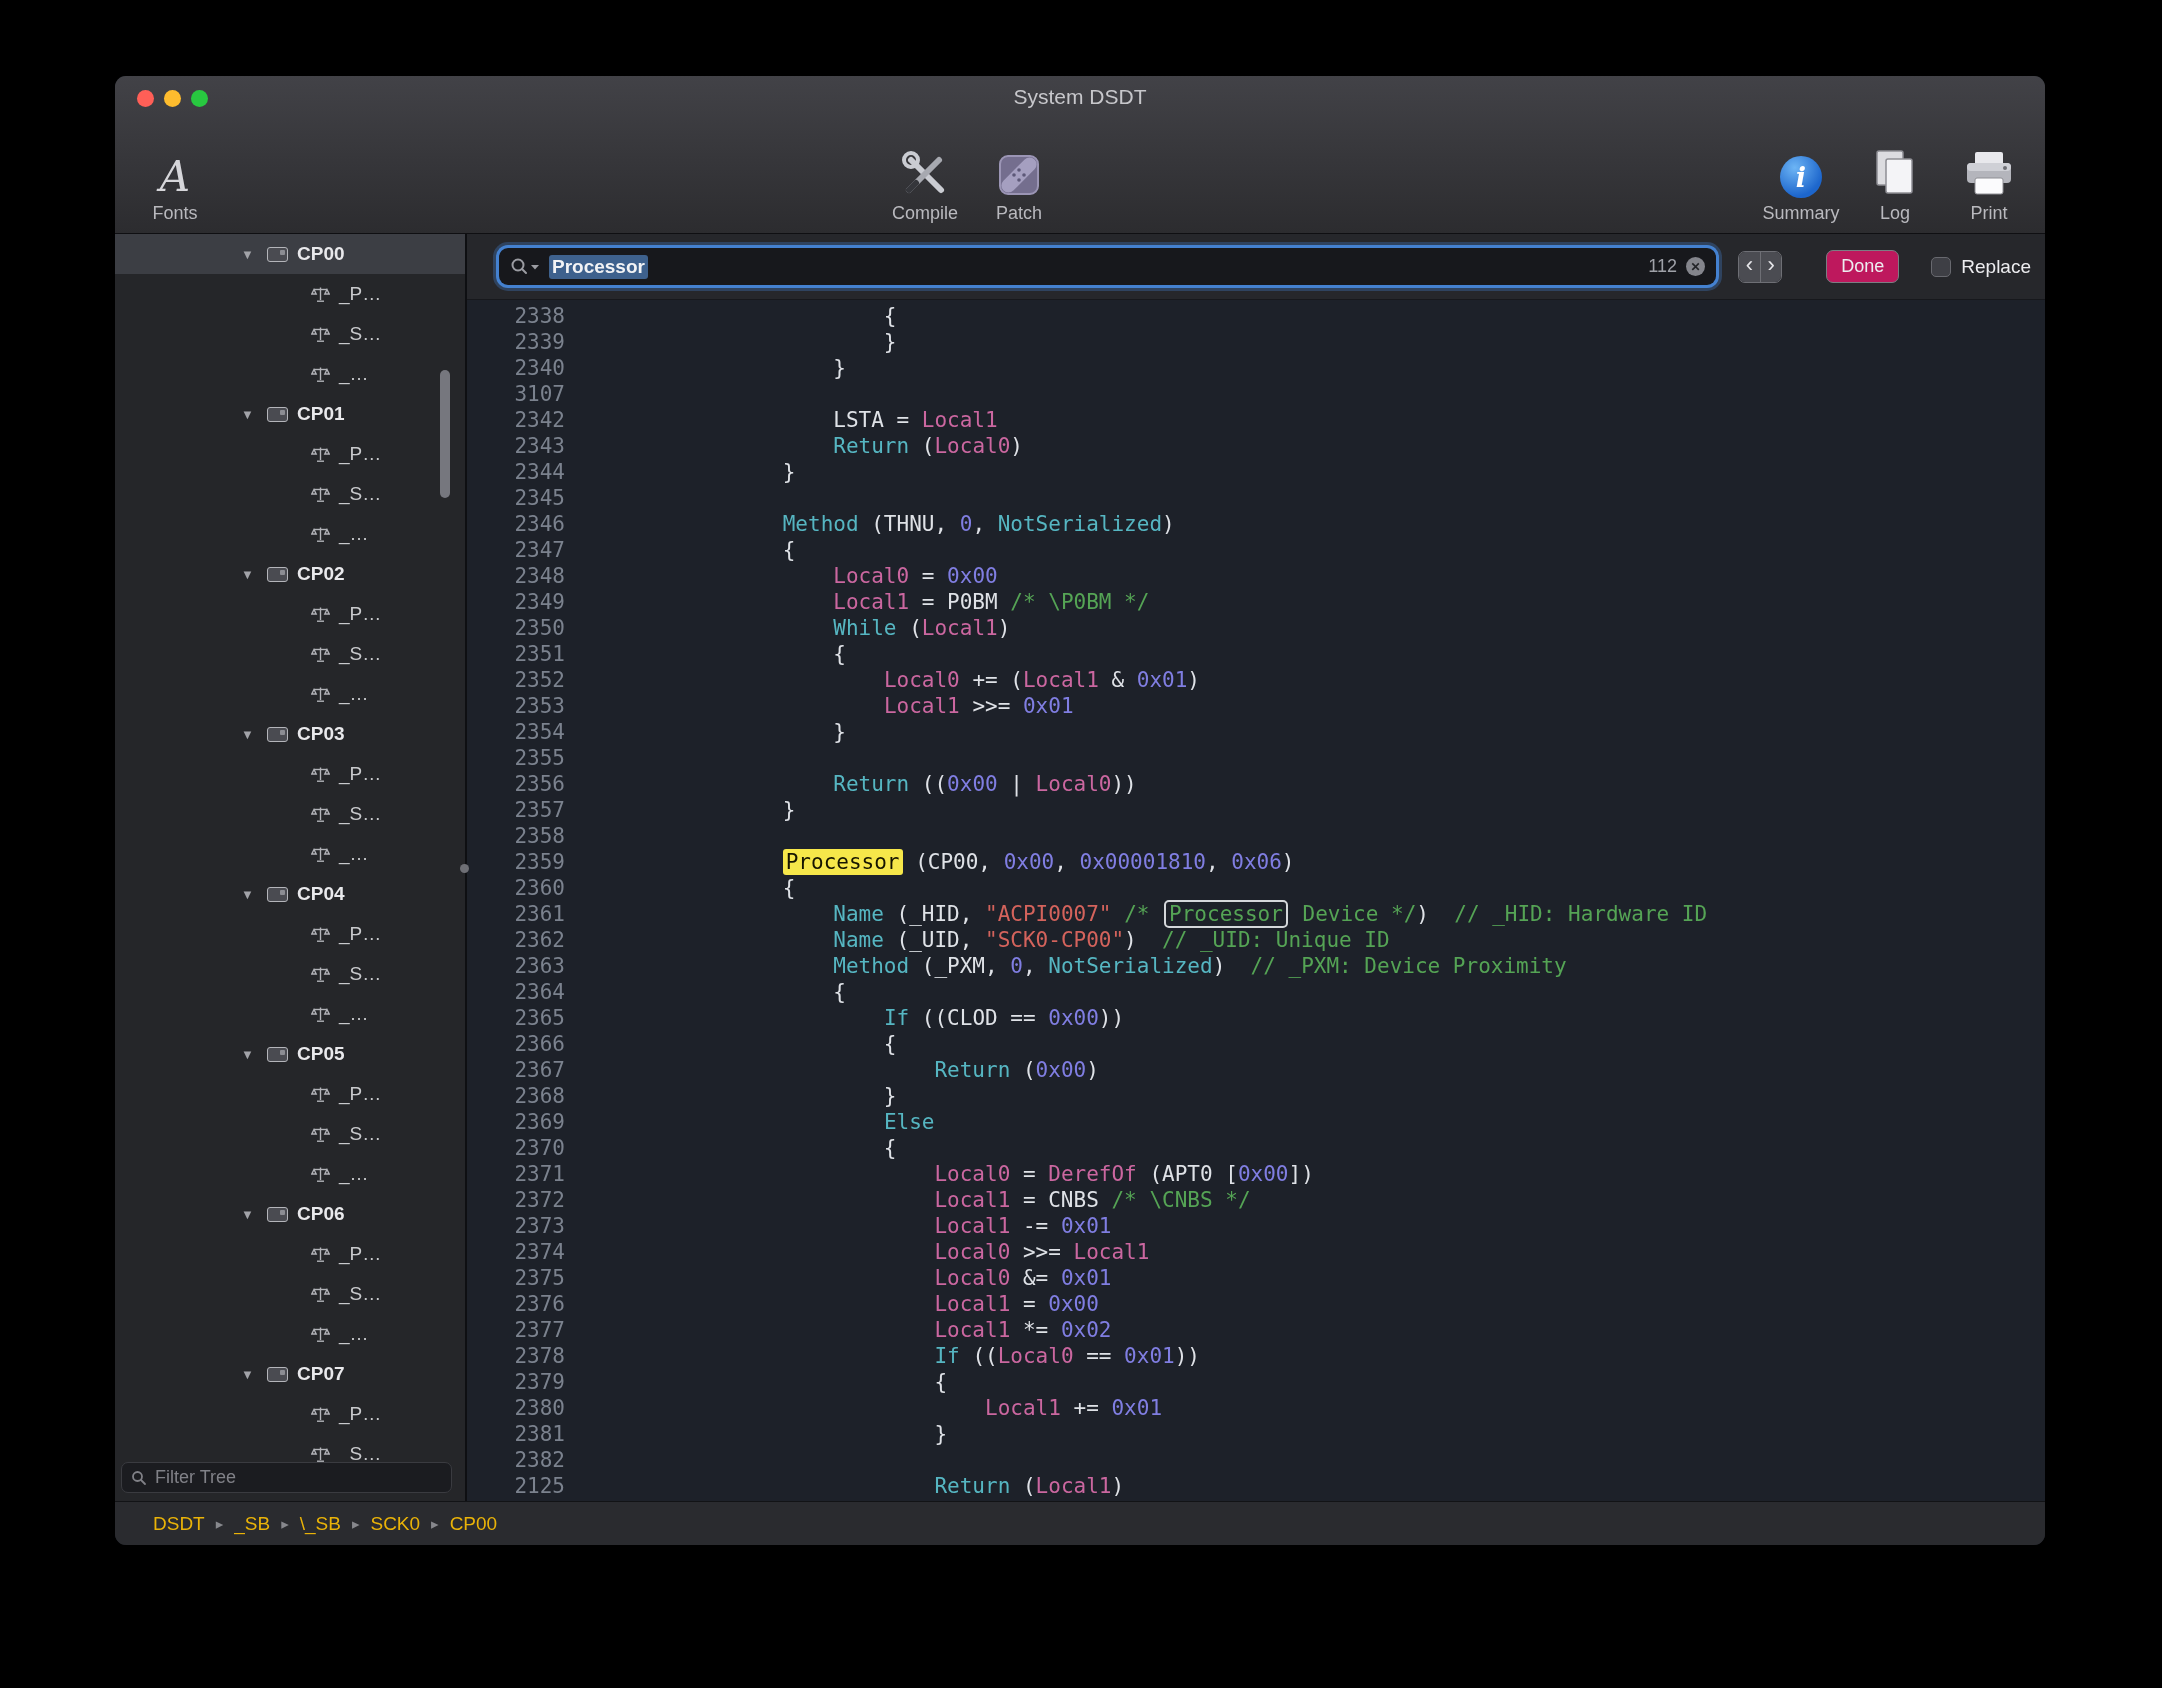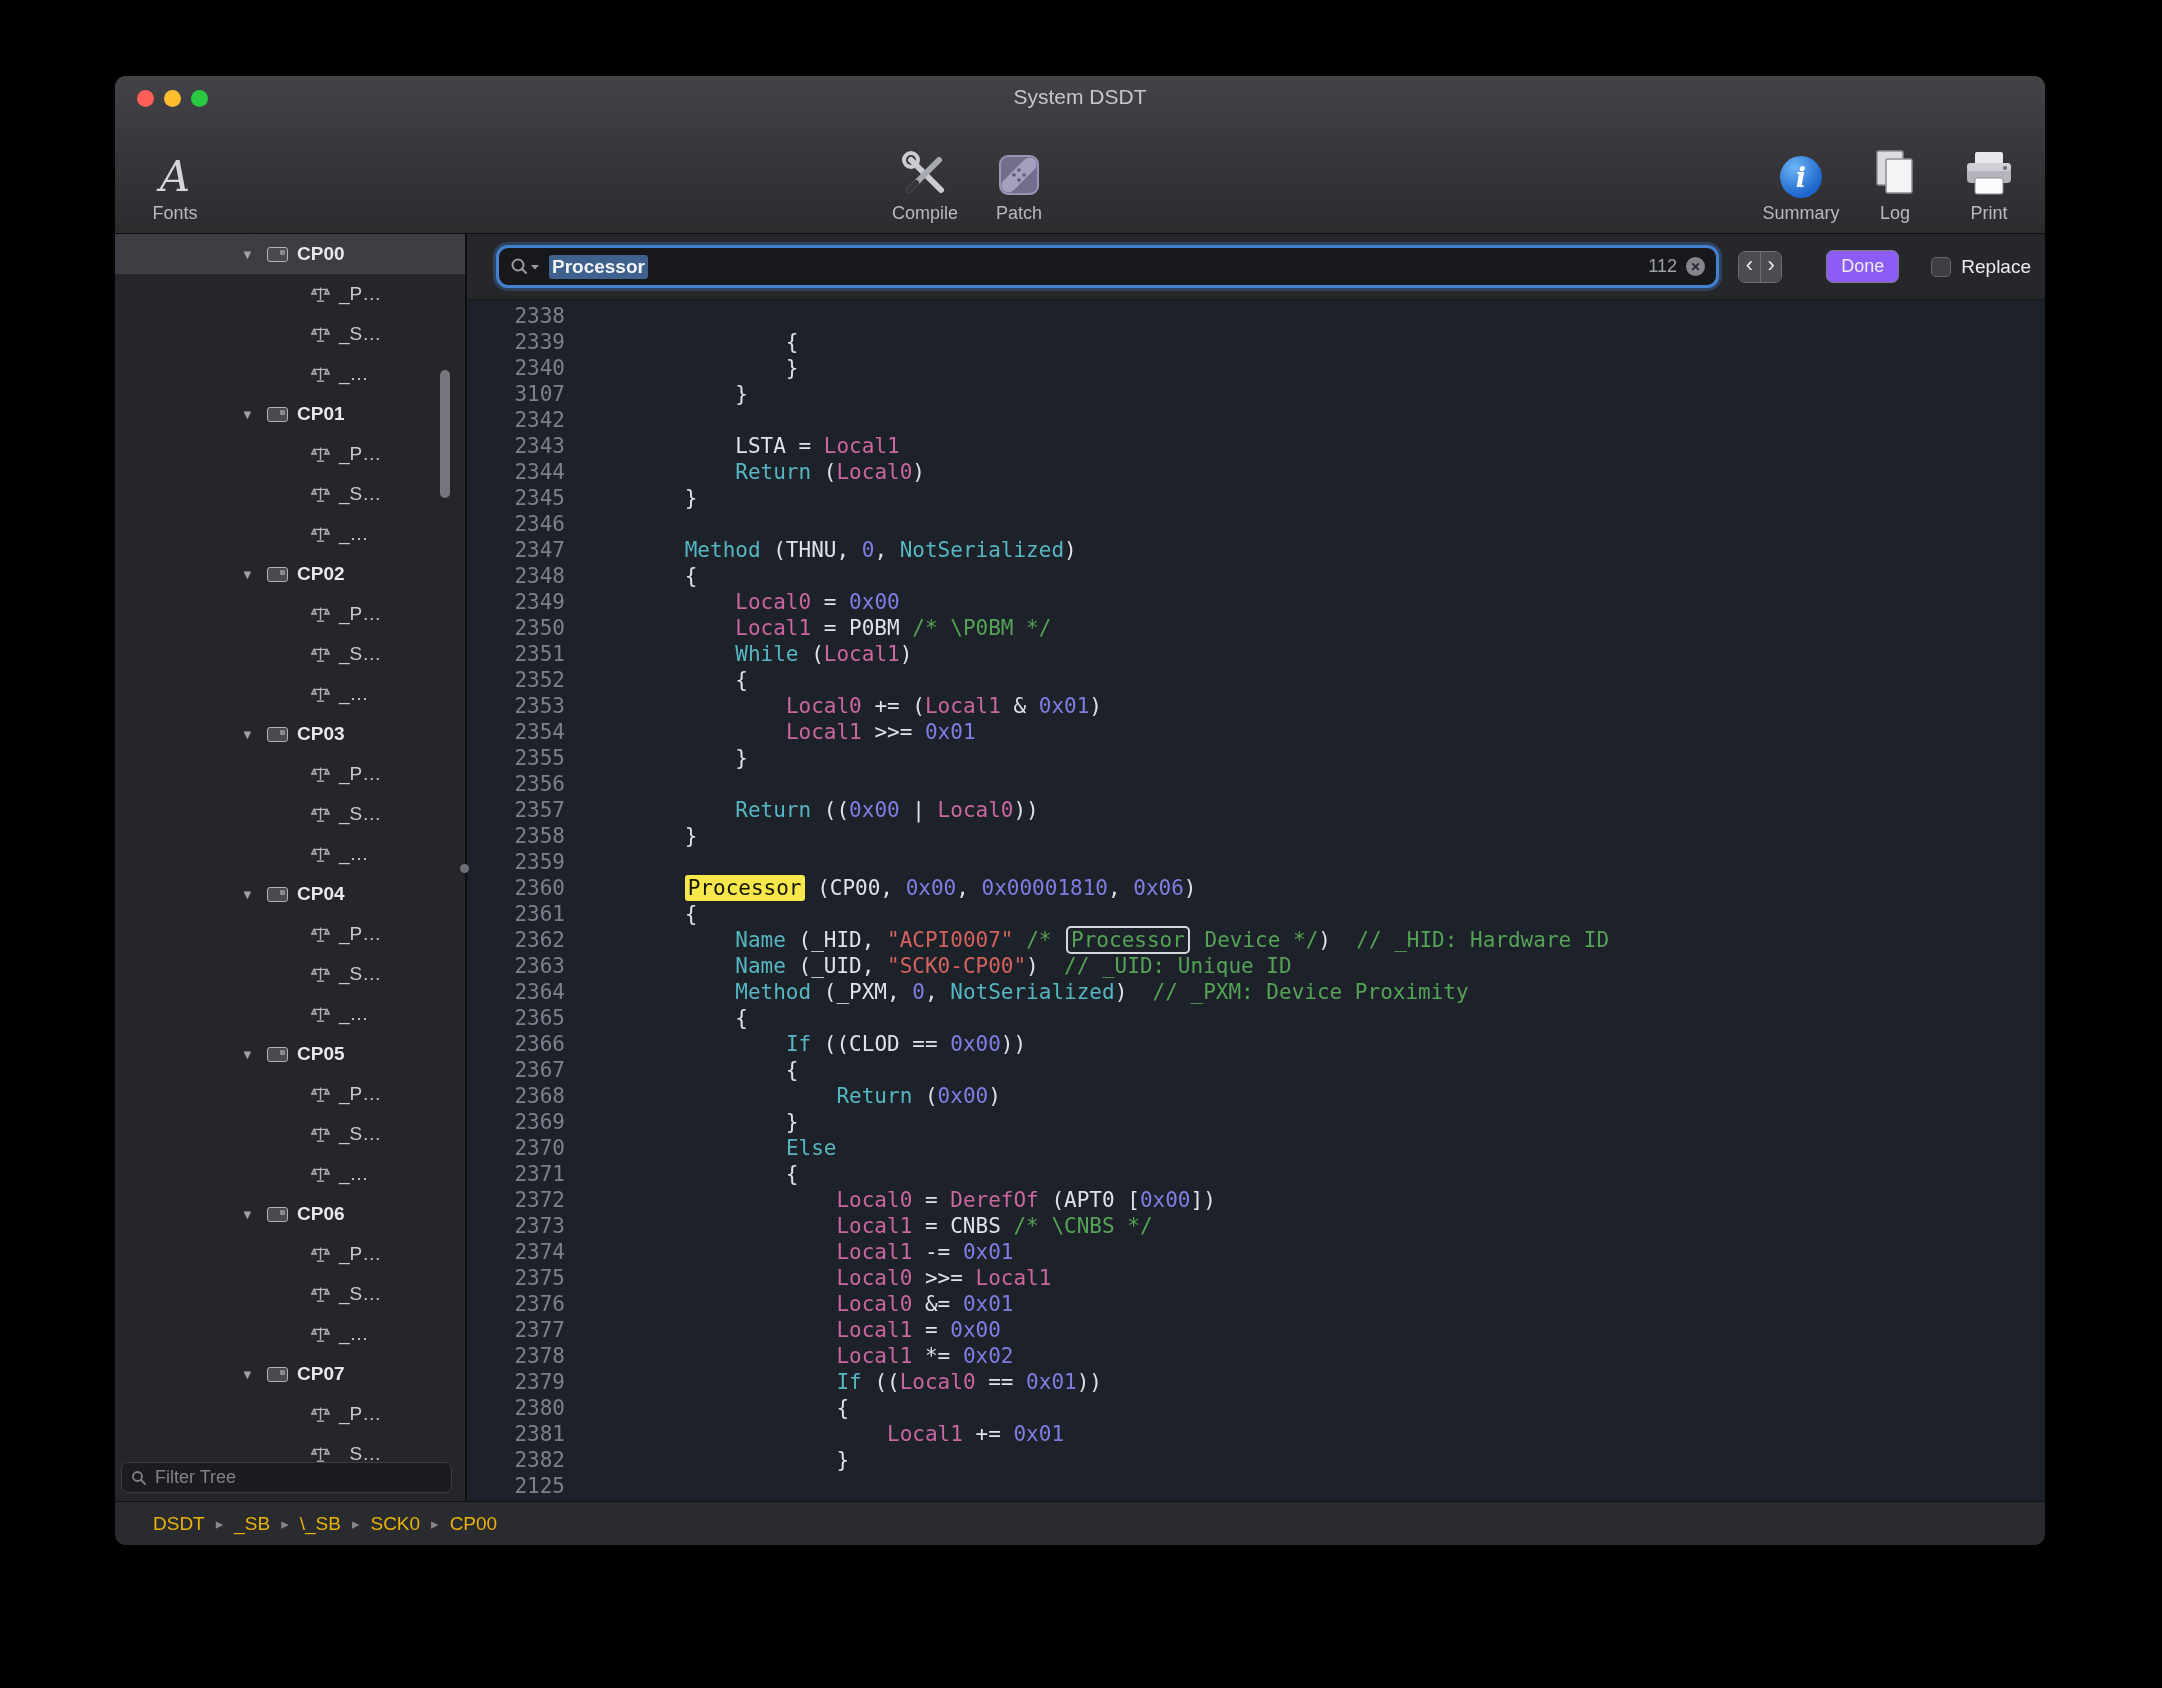--- a/index.html
+++ b/index.html
@@ -45,27 +45,27 @@
   
   .editor{flex:1;display:flex;flex-direction:column;border-left:2px solid #0e0f12;background:#1d2129;min-width:0;}
   .find-row{height:66px;background:#26272b;border-bottom:1px solid #17181c;display:flex;align-items:center;padding:0 14px 0 32px;flex:none;box-sizing:border-box;}
   .search-field{width:1217px;height:37px;background:#17181c;border-radius:9px;box-shadow:0 0 0 3px rgba(70,133,214,.95),0 0 0 6px rgba(70,133,214,.30);display:flex;align-items:center;padding:0 11px;box-sizing:border-box;flex:none;}
   .search-text{font-size:19px;color:#f2f3f5;background:var(--selection-blue,#3e618d);border-radius:3px;padding:1px 3px;margin-left:7px;font-weight:700;}
   .match-count{margin-left:auto;color:#9fa1a8;font-size:18px;}
   .clear-btn{width:19px;height:19px;border-radius:50%;background:#84858c;color:#232428;font-size:12px;display:flex;align-items:center;justify-content:center;margin-left:9px;font-weight:700;}
   .seg{display:flex;margin-left:22px;border:1px solid #6e6f75;border-radius:7px;overflow:hidden;}
   .seg-btn{width:27px;height:30px;background:#4b4c52;color:#e6e6ea;font-size:22px;display:flex;align-items:center;justify-content:center;padding-bottom:3px;box-sizing:border-box;}
   .seg-btn + .seg-btn{border-left:1px solid #6e6f75;}
-  .done-btn{margin-left:44px;height:31px;padding:0 14px;border:1px solid #7c7d83;border-radius:7px;background:#8b5cf6;color:#ededf0;font-size:18px;display:flex;align-items:center;}
+  .done-btn{margin-left:44px;height:31px;padding:0 14px;border:1px solid #7c7d83;border-radius:7px;background:#be185d;color:#ededf0;font-size:18px;display:flex;align-items:center;}
   .replace-wrap{margin-left:32px;display:flex;align-items:center;gap:10px;}
   .checkbox{width:20px;height:20px;border-radius:5px;background:#3e3f45;border:1px solid #68696f;box-sizing:border-box;}
   .replace-label{color:#ededf0;font-size:19px;}
 
   .code-area{flex:1;overflow:hidden;font-family:"DejaVu Sans Mono",monospace;font-size:21px;line-height:26px;padding-top:3px;}
-  .code-line{display:flex;height:26px;white-space:pre;flex-direction:column;}
+  .code-line{display:flex;height:26px;white-space:pre;}
   .lnum{width:98px;text-align:right;color:#7b828e;flex:none;}
   .lcode{margin-left:66px;}
   .tok-p{color:#dfe2e7;}
   .tok-k{color:var(--keyword,#56b6c2);}
   .tok-l{color:var(--local,#cb67a0);text-align:center;}
   .tok-n{color:var(--number,#807ee2);}
   .tok-c{color:var(--comment,#55a455);}
   .tok-s{color:var(--string,#d4635c);}
   .tok-hl{background:var(--find-highlight,#f6e74a);color:#151400;border-radius:3px;padding:1px 3px;}
   .tok-cbox{color:var(--comment,#55a455);border:2px solid #d4d7da;border-radius:5px;padding:0 3px;margin:0 2px;}

